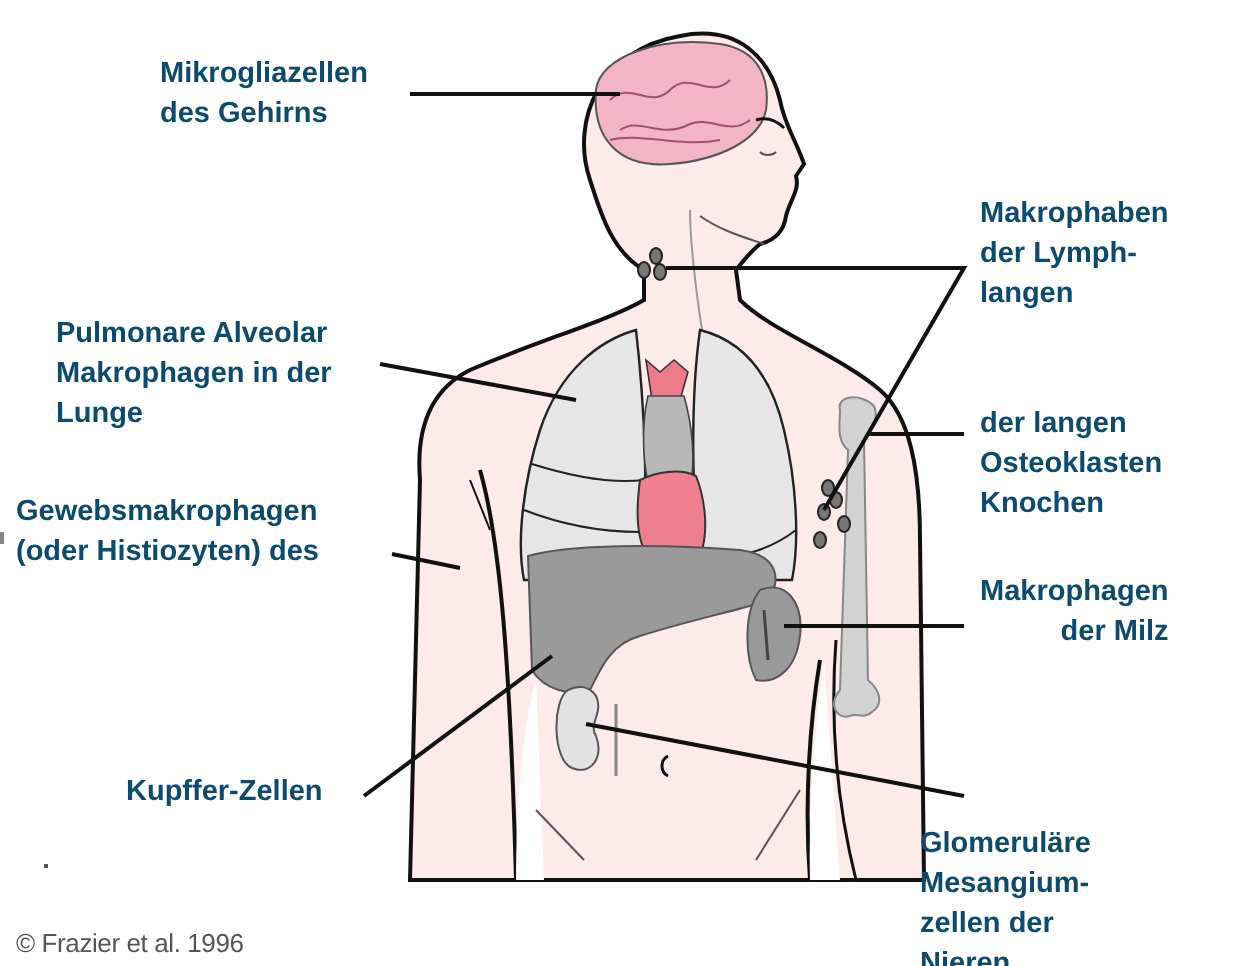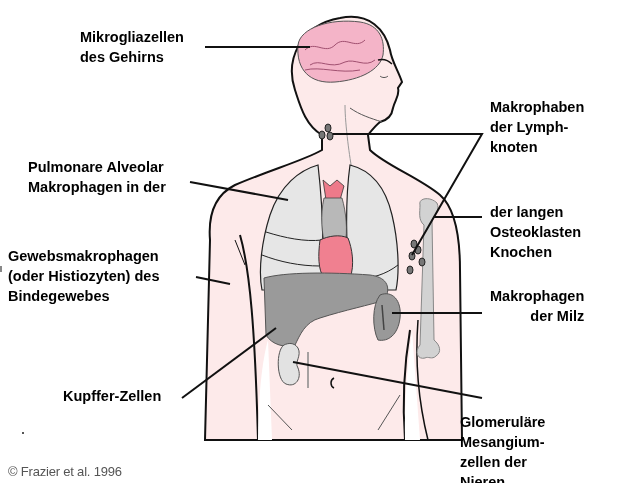--- a/index.html
+++ b/index.html
@@ -1,20 +1,20 @@
 <!DOCTYPE html>
 <html><head>
 <meta charset="utf-8">
 <style>
   html, body { margin: 0; padding: 0; background: #ffffff; }
   body { width: 625px; height: 483px; position: relative; overflow: hidden;
          font-family: "Liberation Sans", sans-serif; }
   #diagram { position: absolute; left: 0; top: 0; width: 625px; height: 483px; }
   .label { position: absolute; font-family: "Liberation Sans", sans-serif;
-           font-weight: bold; font-size: 14.5px; line-height: 20px; color: #000000;
+           font-weight: bold; font-size: 14.5px; line-height: 20px; color: #0c4a6e;
            white-space: nowrap; }
   .label span { display: block; }
   .credit { position: absolute; left: 8px; top: 464px; font-size: 13px; color: #555555;
             font-family: "Liberation Sans", sans-serif; white-space: nowrap; letter-spacing: -0.2px; }
   .tick { position: absolute; left: 22px; top: 432px; width: 2px; height: 2px; background: #555; }
   .tick2 { position: absolute; left: 0px; top: 266px; width: 2px; height: 6px; background: #888; }
 </style>
 </head>
 <body>
 
@@ -118,38 +118,38 @@
 </svg>
 
 <div class="label" style="left:80px; top:27px;">
   <span>Mikrogliazellen</span>
   <span>des Gehirns</span>
 </div>
 
 <div class="label" style="left:490px; top:97px;">
   <span>Makrophaben</span>
   <span>der Lymph-</span>
-  <span>knoten</span>
+  <span>langen</span>
 </div>
 
 <div class="label" style="left:28px; top:157px;">
   <span>Pulmonare Alveolar</span>
   <span>Makrophagen in der</span>
+  <span>Lunge</span>
 </div>
 
 <div class="label" style="left:490px; top:202px;">
   <span>der langen</span>
   <span>Osteoklasten</span>
   <span>Knochen</span>
 </div>
 
 <div class="label" style="left:8px; top:246px;">
   <span>Gewebsmakrophagen</span>
   <span>(oder Histiozyten) des</span>
-  <span>Bindegewebes</span>
 </div>
 
 <div class="label" style="left:490px; top:286px;text-align:right;">
   <span>Makrophagen</span>
   <span>der Milz</span>
 </div>
 
 <div class="label" style="left:63px; top:386px;">
   <span>Kupffer-Zellen</span>
 </div>

